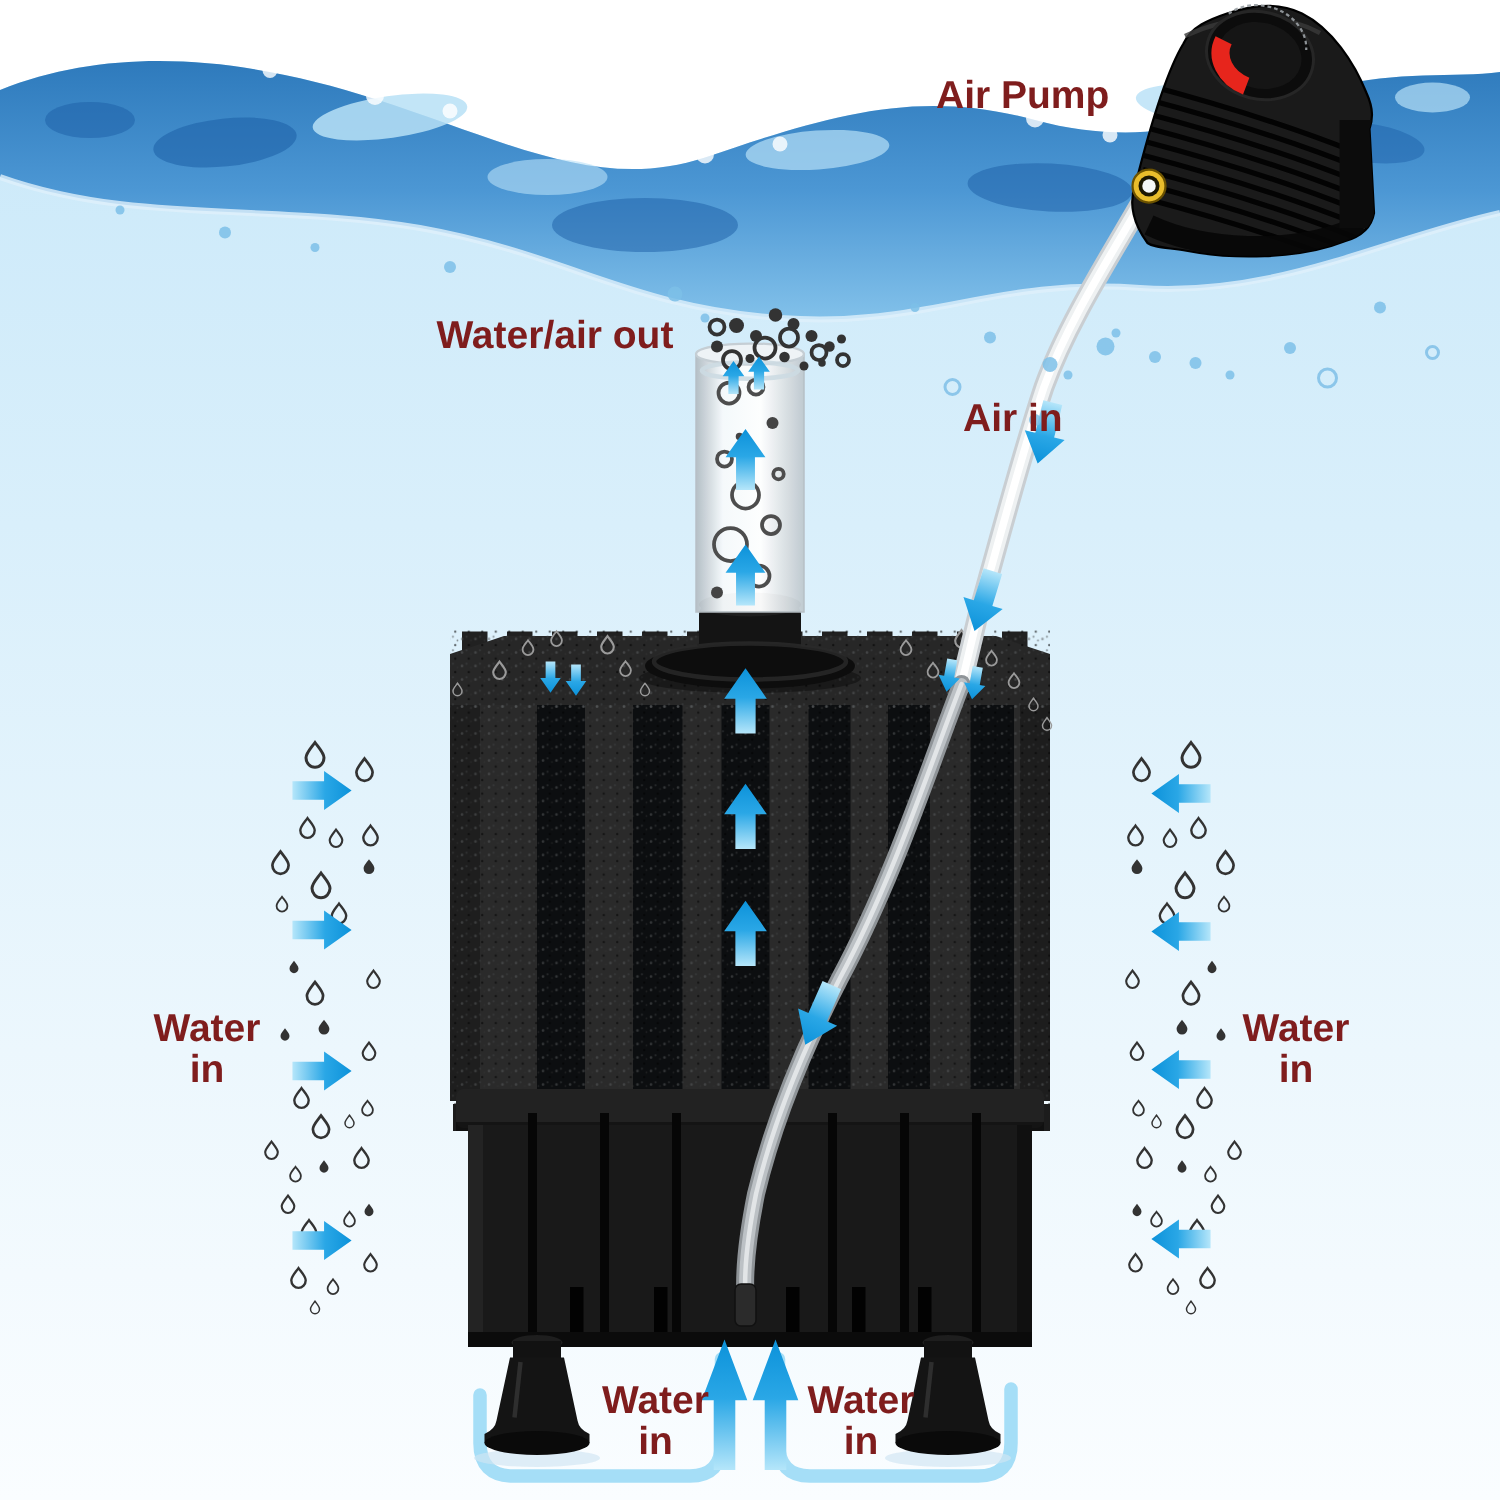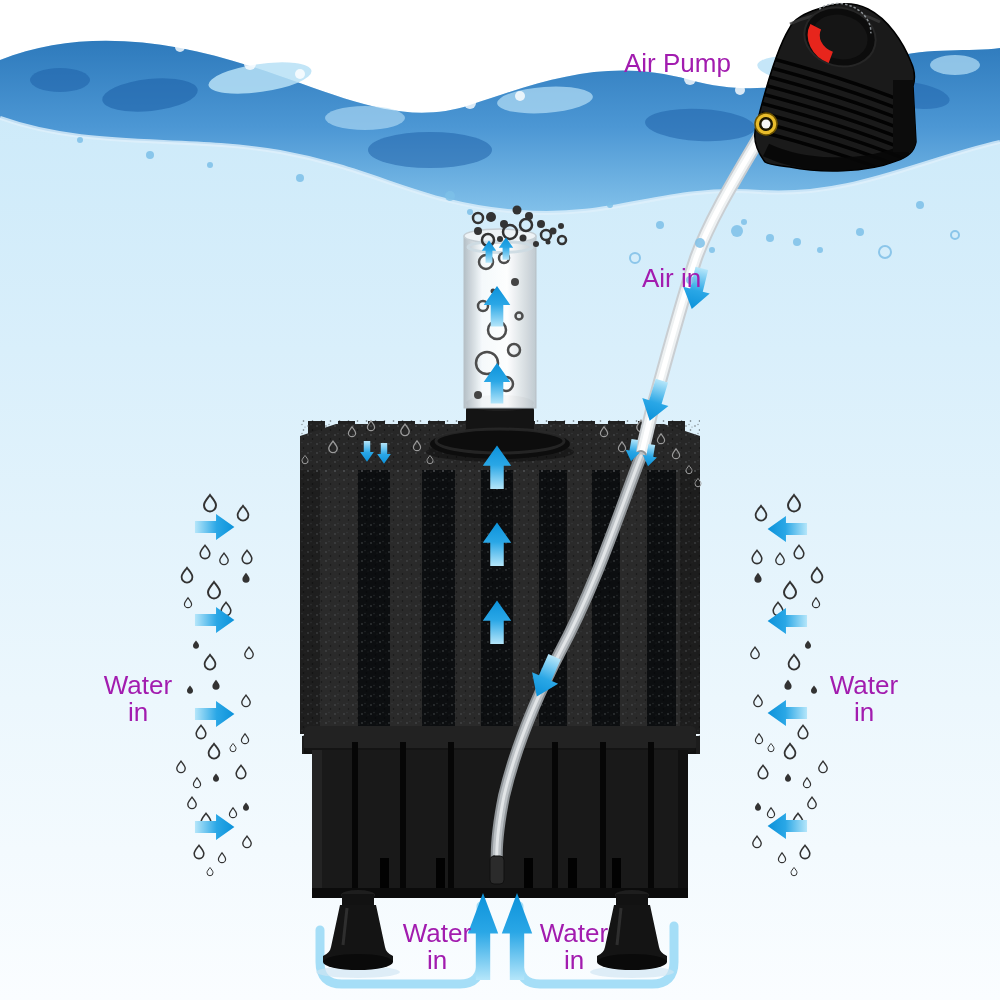--- a/index.html
+++ b/index.html
@@ -1,20 +1,20 @@
 <!DOCTYPE html>
 <html><head>
 <meta charset="utf-8">
 <style>
   html,body{margin:0;padding:0}
   body{width:1000px;height:1000px;position:relative;overflow:hidden;
        font-family:"Liberation Sans",sans-serif;background:#fff}
   #stage{position:absolute;inset:0;width:1000px;height:1000px}
   #art{position:absolute;top:0;left:0}
-  .lbl{position:absolute;color:#a21caf;font-weight:normal;font-size:26px;
+  .lbl{position:absolute;color:#7f1d1d;font-weight:bold;font-size:26px;
        line-height:27px;text-align:center;white-space:nowrap;user-select:none}
 </style>
 </head>
 <body>
 
 <div id="stage">
 <svg id="art" width="1000" height="1000" viewBox="0 0 1000 1000">
   <defs>
     <linearGradient id="bgGrad" x1="0" y1="0" x2="0" y2="1">
       <stop offset="0" stop-color="#c8e8f9"></stop>
@@ -384,20 +384,21 @@
         <circle cx="150" cy="155" r="4" fill="#7cc0e8" opacity="0.85"></circle>
         <circle cx="80" cy="140" r="3" fill="#7cc0e8" opacity="0.85"></circle>
         <circle cx="210" cy="165" r="3" fill="#7cc0e8" opacity="0.85"></circle>
         <circle cx="635" cy="258" r="5" fill="none" stroke="#8cc6ea" stroke-width="2"></circle>
         <circle cx="885" cy="252" r="6" fill="none" stroke="#8cc6ea" stroke-width="2"></circle>
         <circle cx="955" cy="235" r="4" fill="none" stroke="#8cc6ea" stroke-width="2"></circle>
       </g>
 </svg>
 
 <div class="lbl" style="left:624px;top:50px">Air Pump</div>
+<div class="lbl" style="left:291px;top:210px">Water/air out</div>
 <div class="lbl" style="left:642px;top:265px">Air in</div>
 <div class="lbl" style="left:92px;top:672px;width:92px">
   <span>Water</span><br>
   <span>in</span>
 </div>
 <div class="lbl" style="left:818px;top:672px;width:92px">
   <span>Water</span><br>
   <span>in</span>
 </div>
 <div class="lbl" style="left:391px;top:920px;width:92px">

